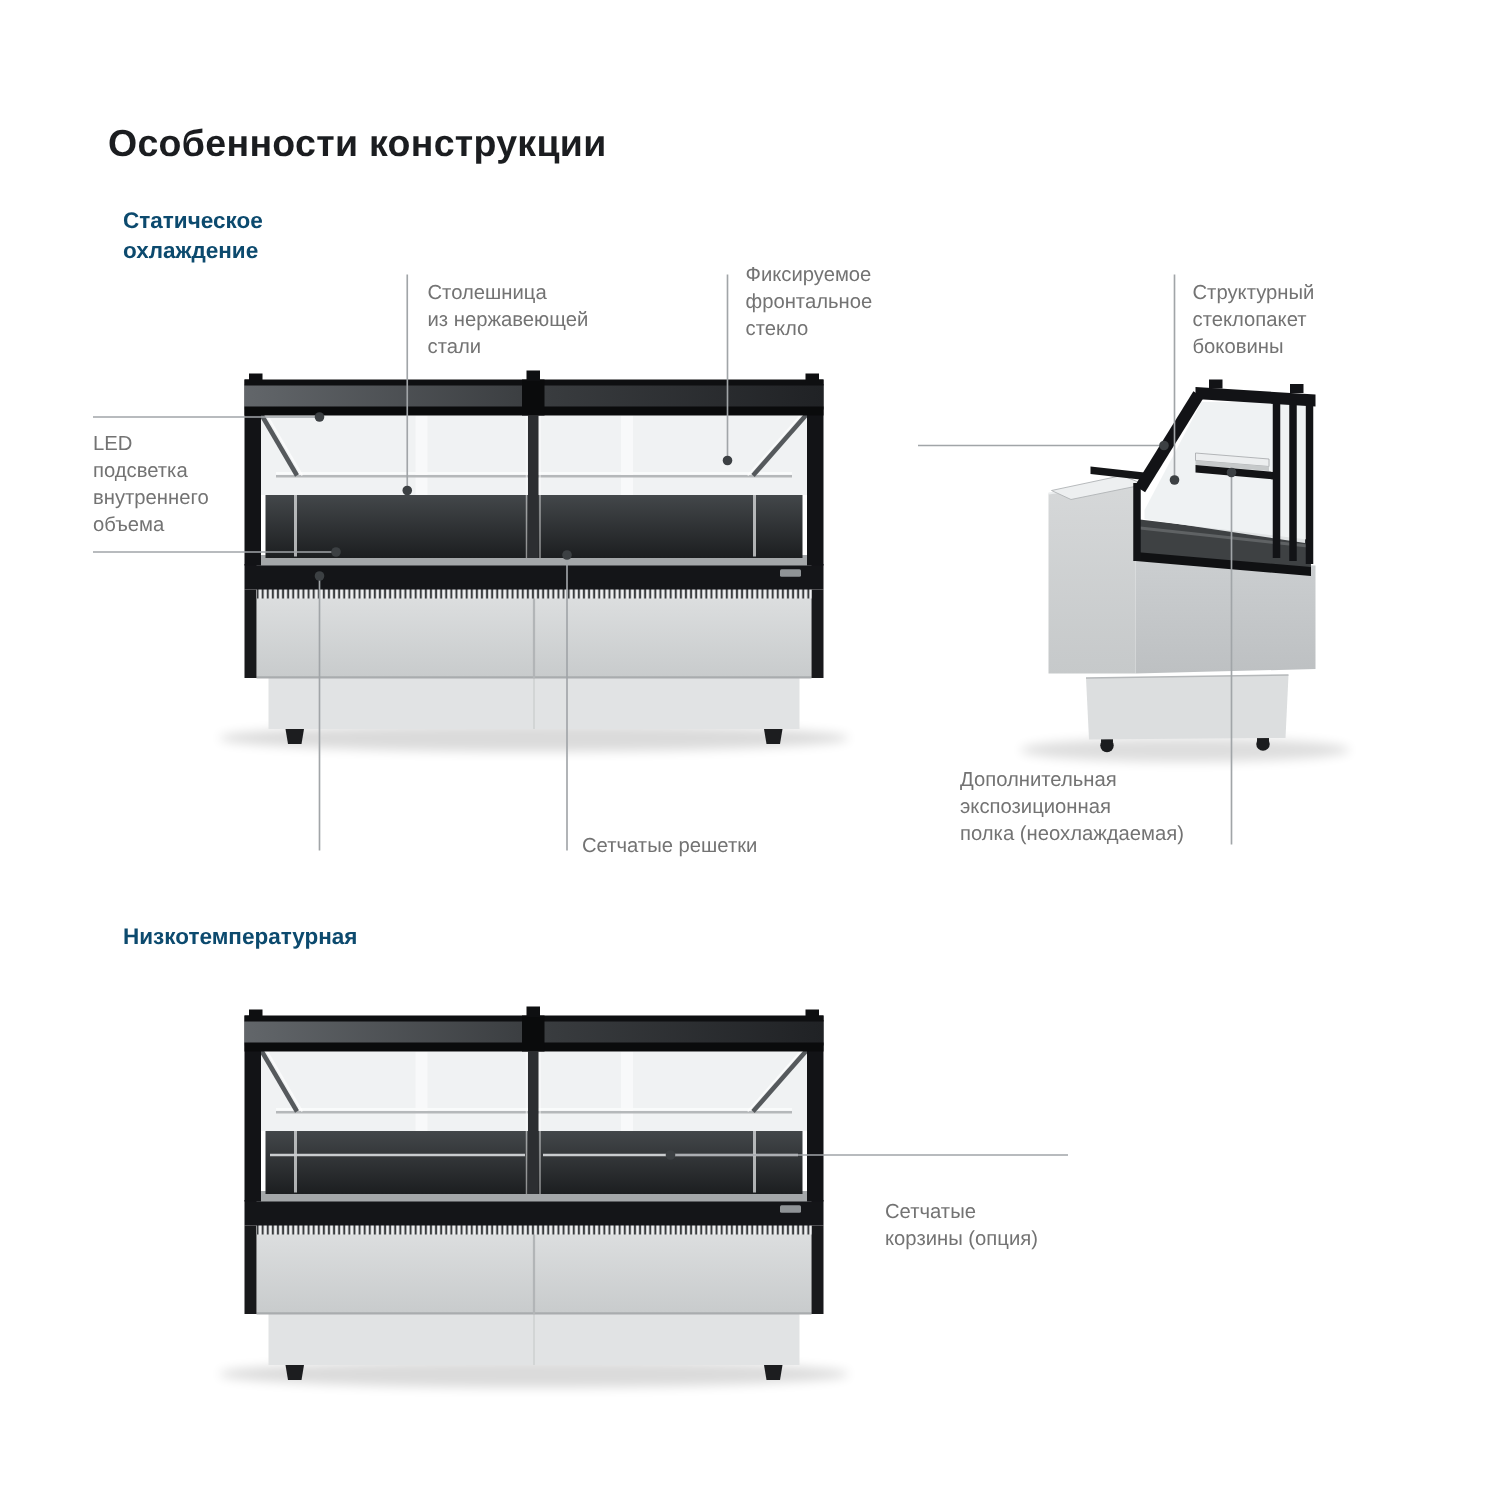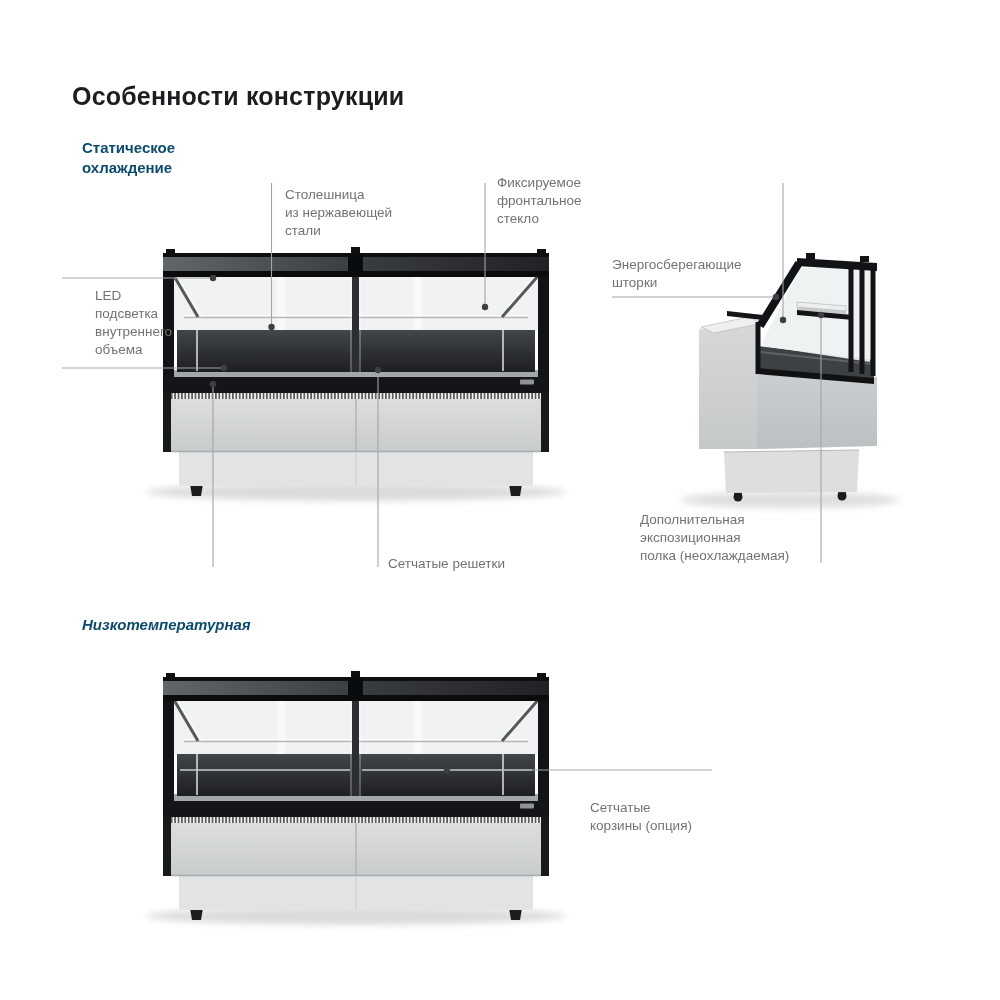--- a/index.html
+++ b/index.html
@@ -1,27 +1,27 @@
 <!DOCTYPE html>
 <html><head>
 <meta charset="utf-8">
 <style>
   html,body{margin:0;padding:0;background:#fff;}
   .canvas{position:relative;width:1000px;height:1000px;background:#ffffff;overflow:hidden;
           font-family:"Liberation Sans",sans-serif;}
   .page-title{position:absolute;left:72px;top:82px;font-size:25px;font-weight:700;color:#1b1d20;letter-spacing:.2px;}
   .section-label{position:absolute;font-size:15px;font-weight:700;color:#0c4a6e;line-height:20px;white-space:pre-line;margin-left:22px;}
   .sec-static{left:60px;top:138px;}
-  .sec-lowtemp{left:60px;top:615px;font-style:italic;}
+  .sec-lowtemp{left:60px;top:615px;}
   .callout-label{position:absolute;font-size:13.5px;color:#737373;line-height:18px;white-space:pre-line;}
   .lbl-countertop{left:285px;top:186px;}
   .lbl-front-glass{left:497px;top:174px;}
   .lbl-side-glass{left:795px;top:186px;}
   .lbl-curtains{left:612px;top:256px;}
-  .lbl-led{left:62px;top:287px;margin-left:33px;}
+  .lbl-led{left:62px;top:287px;}
   .lbl-grids{left:388px;top:555px;}
   .lbl-shelf{left:640px;top:511px;width:170px;}
   .lbl-baskets{left:590px;top:799px;}
   svg{position:absolute;left:0;top:0;}
 </style>
 </head>
 <body>
 
 <div class="canvas">
 
@@ -203,22 +203,23 @@
   <div class="section-label sec-static">Статическое
 охлаждение</div>
   <div class="section-label sec-lowtemp">Низкотемпературная</div>
 
   <div class="callout-label lbl-countertop">Столешница
 из нержавеющей
 стали</div>
   <div class="callout-label lbl-front-glass">Фиксируемое
 фронтальное
 стекло</div>
-  <div class="callout-label lbl-curtains">Энергосберегающие
-шторки</div>
+  <div class="callout-label lbl-side-glass">Структурный
+стеклопакет
+боковины</div>
   <div class="callout-label lbl-led">LED
 подсветка
 внутреннего
 объема</div>
   <div class="callout-label lbl-grids">Сетчатые решетки</div>
   <div class="callout-label lbl-shelf">Дополнительная
 экспозиционная
 полка (неохлаждаемая)</div>
   <div class="callout-label lbl-baskets">Сетчатые
 корзины (опция)</div>

